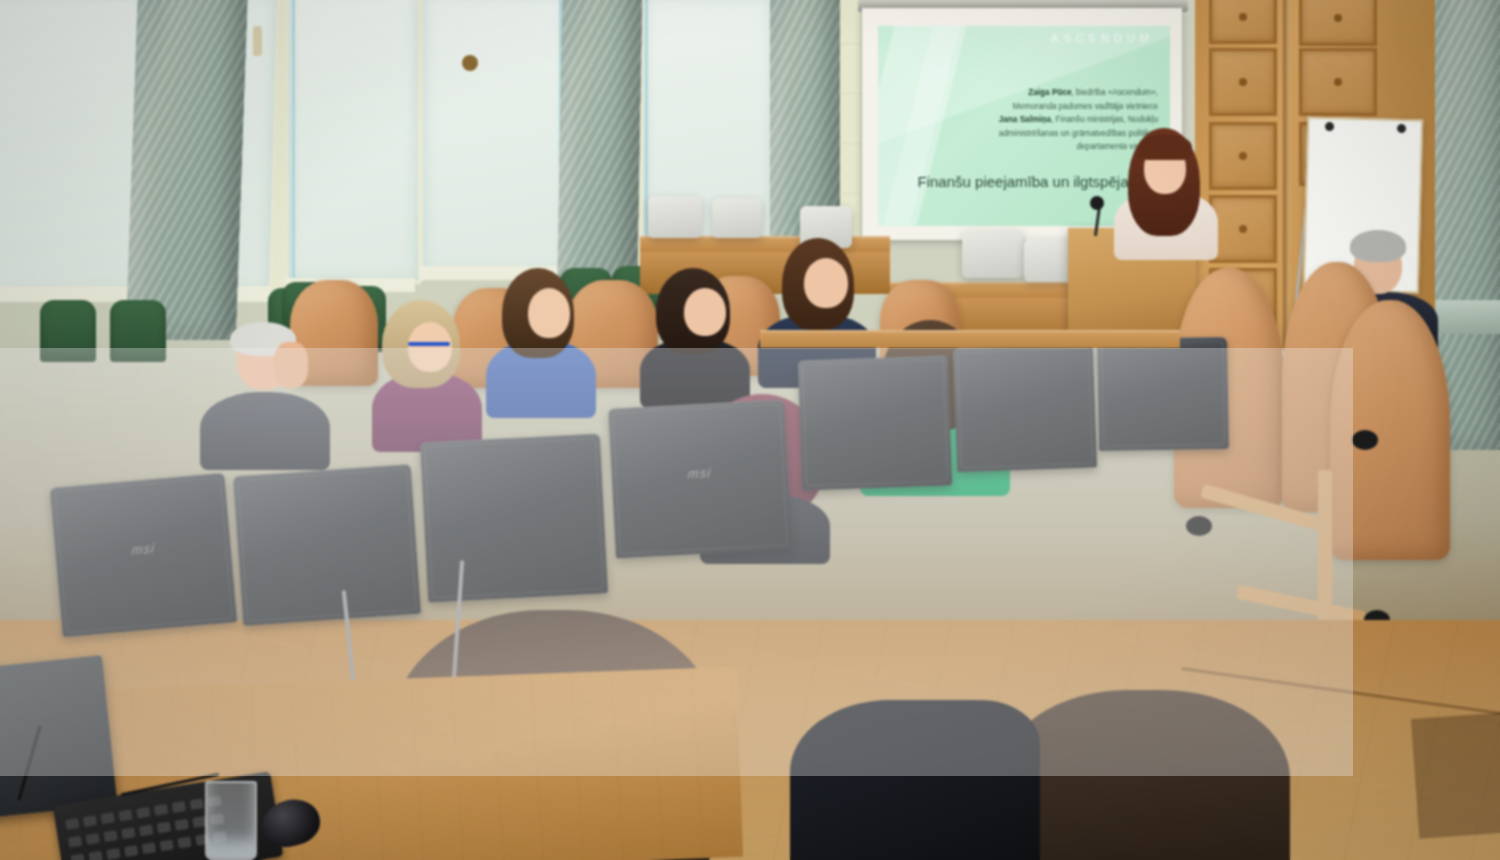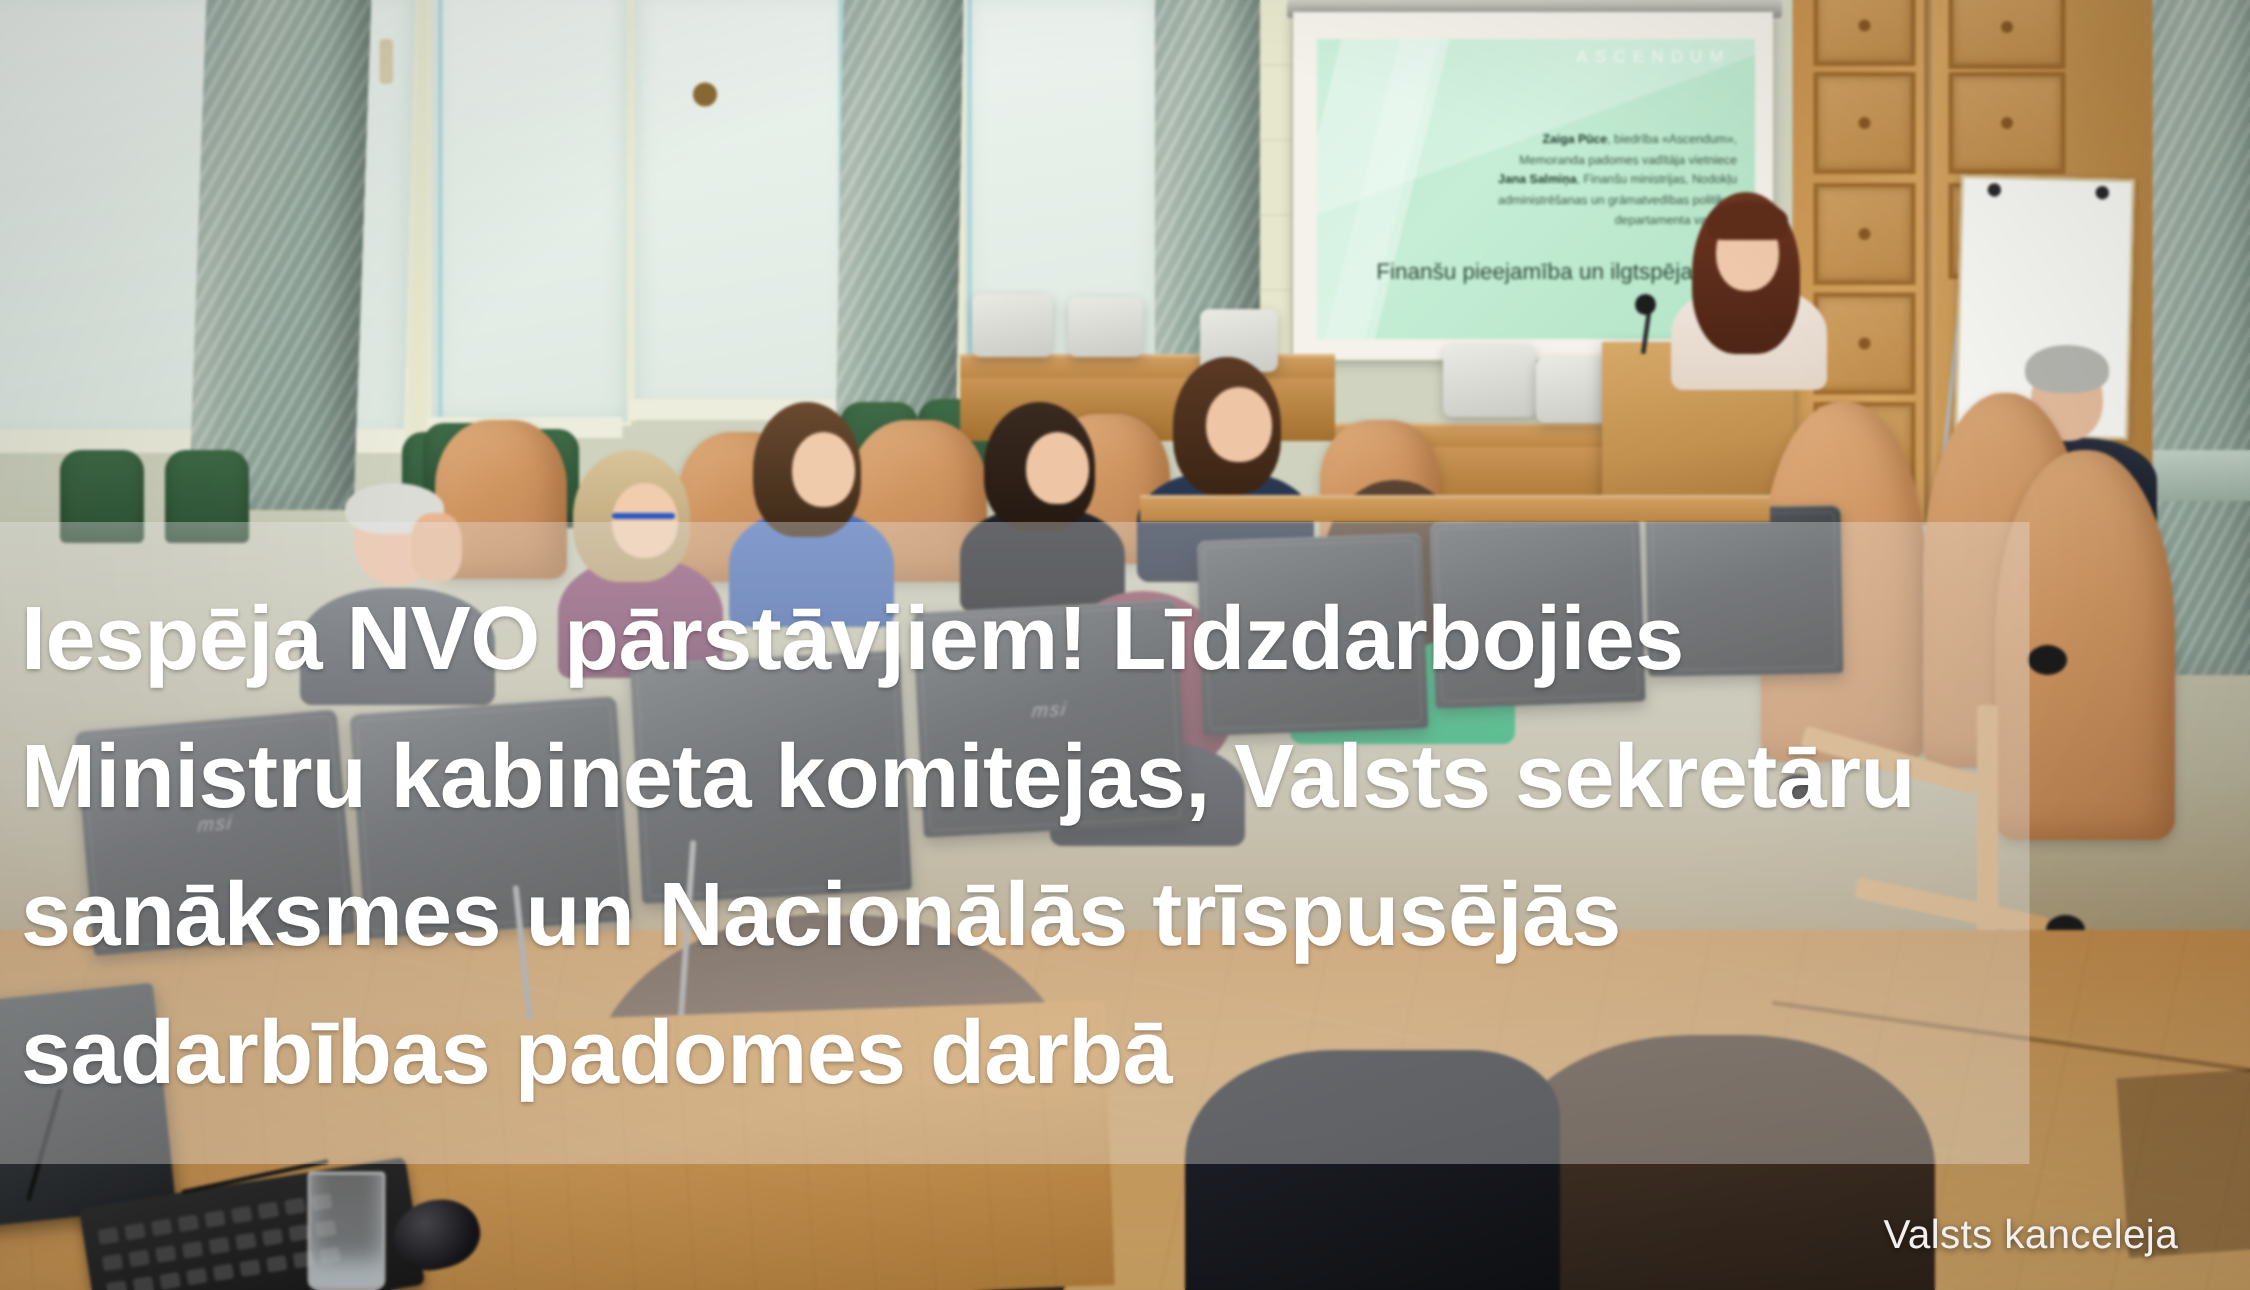--- a/index.html
+++ b/index.html
@@ -660,16 +660,14 @@
     <div class="glass"></div>
     <div class="mouse"></div>
     <div style="position:absolute;left:28px;bottom:58px;width:3px;height:78px;background:#141414;transform:rotate(16deg);border-radius:2px;"></div>
     <div style="position:absolute;left:120px;bottom:74px;width:100px;height:3px;background:#1a1a1a;transform:rotate(-12deg);border-radius:2px;"></div>
 
     <div class="blur-layer"></div>
     <div class="vignette"></div>
   </div>
 
   <div class="overlay-band"></div>
-  <div class="headline">Iespēja NVO pārstāvjiem! Līdzdarbojies Ministru kabineta komitejas, Valsts sekretāru sanāksmes un Nacionālās trīspusējās sadarbības padomes darbā</div>
-  <div class="credit">Valsts kanceleja</div>
 
 </div>
 
 </body></html>

